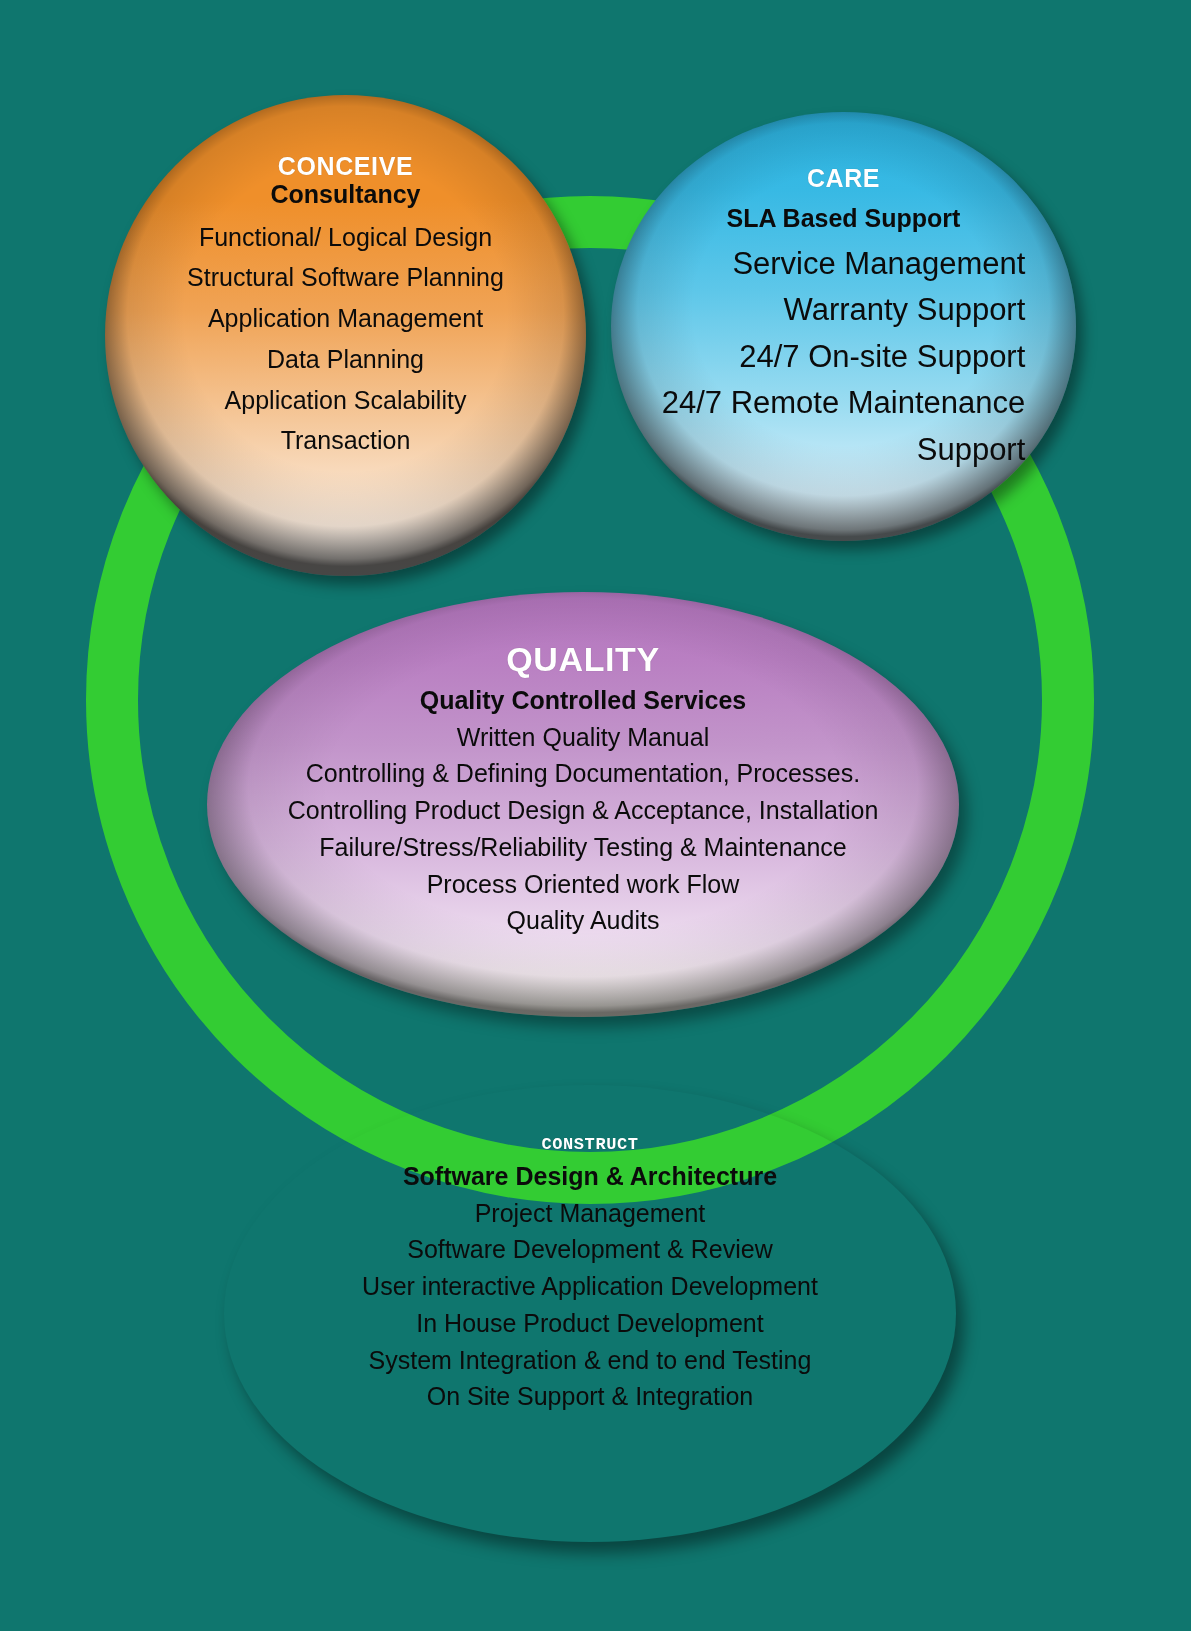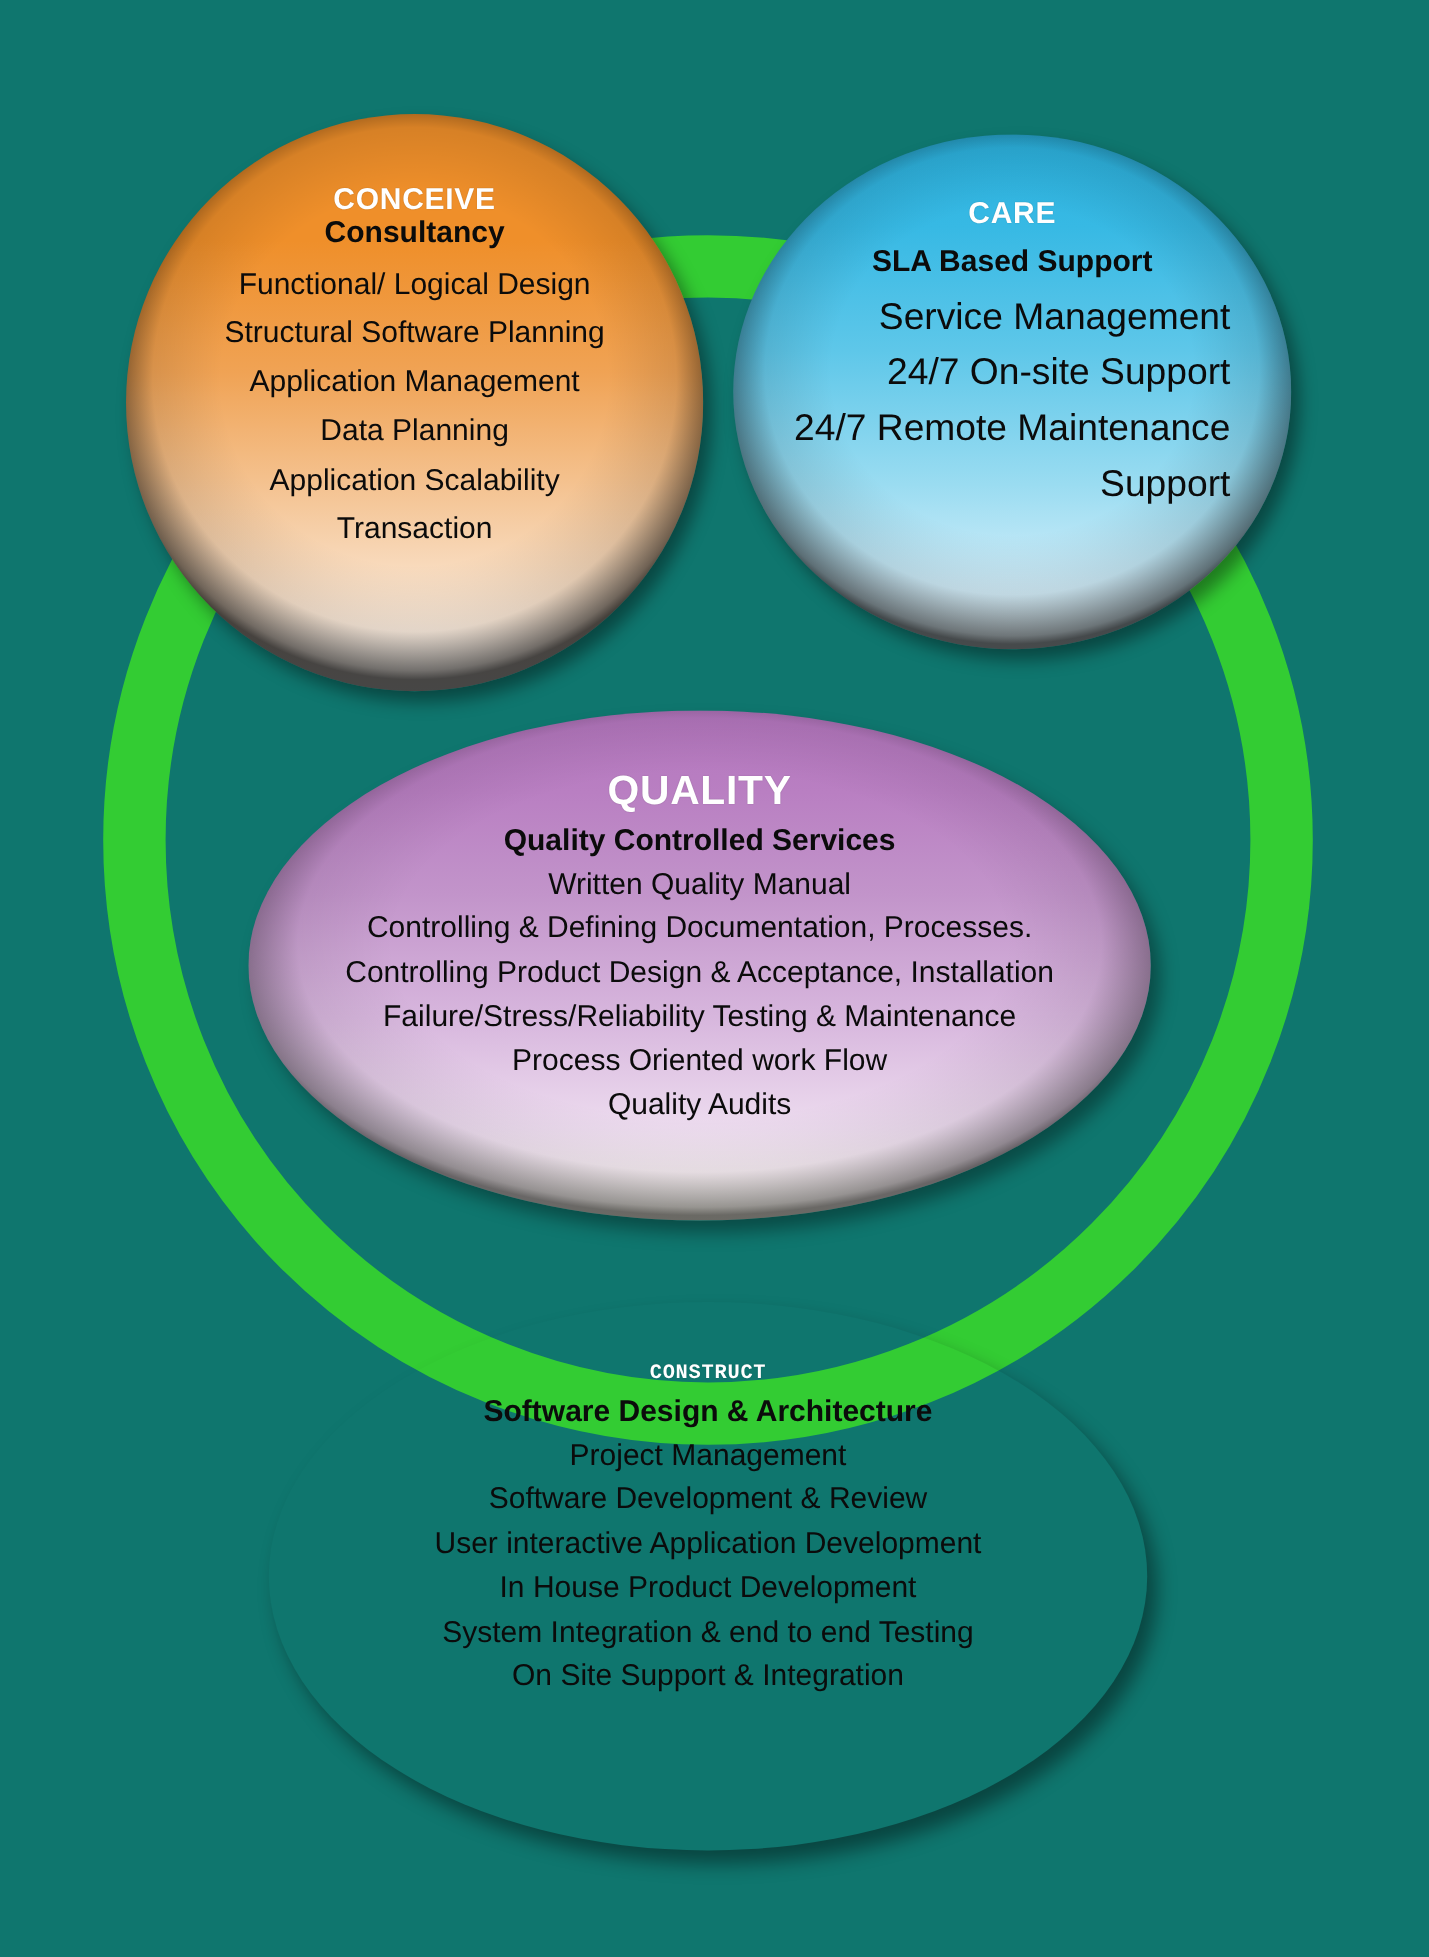--- a/index.html
+++ b/index.html
@@ -170,20 +170,21 @@
         <div>Application Scalability</div>
         <div>Transaction</div>
       </div>
   </div>
 
   <div class="node" id="care">
     <div class="title">CARE</div>
     <div class="subtitle">SLA Based Support</div>
     <div class="items">
         <div>Service Management</div>
+        <div>Warranty Support</div>
         <div>24/7 On-site Support</div>
         <div>24/7 Remote Maintenance</div>
         <div>Support</div>
       </div>
   </div>
 
   <div class="node" id="quality">
     <div class="title">QUALITY</div>
     <div class="subtitle">Quality Controlled Services</div>
     <div class="items">

